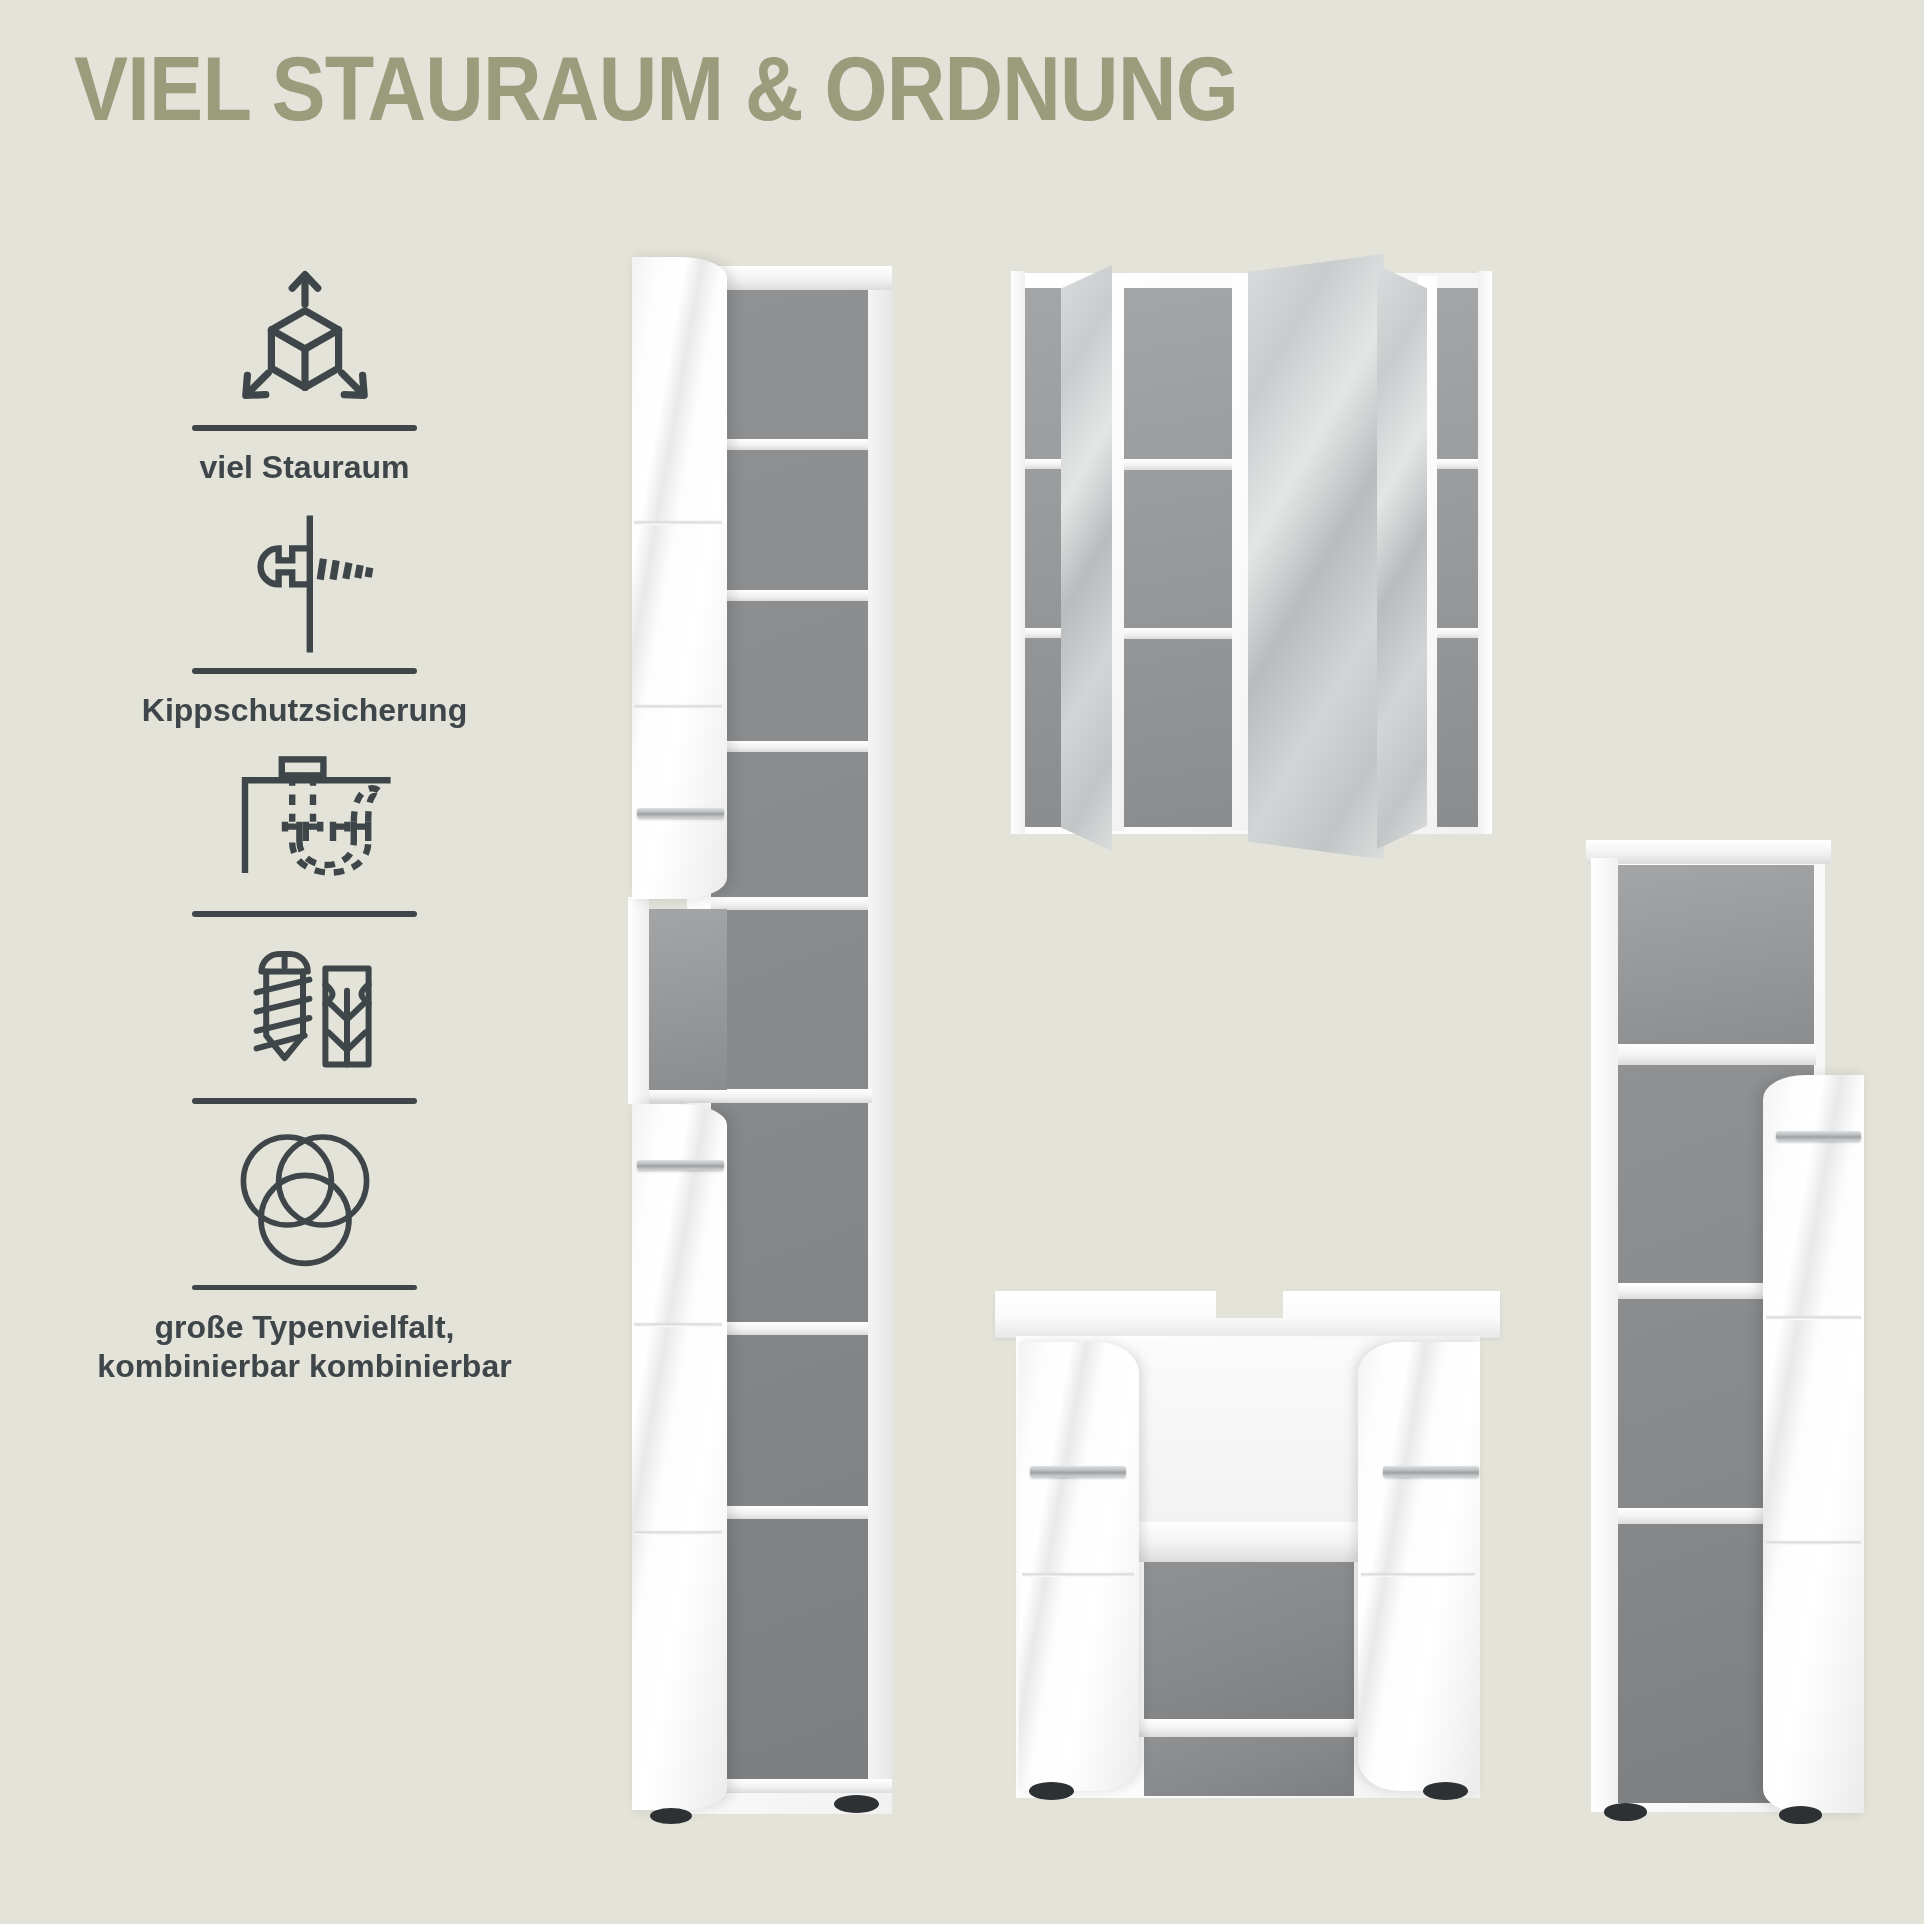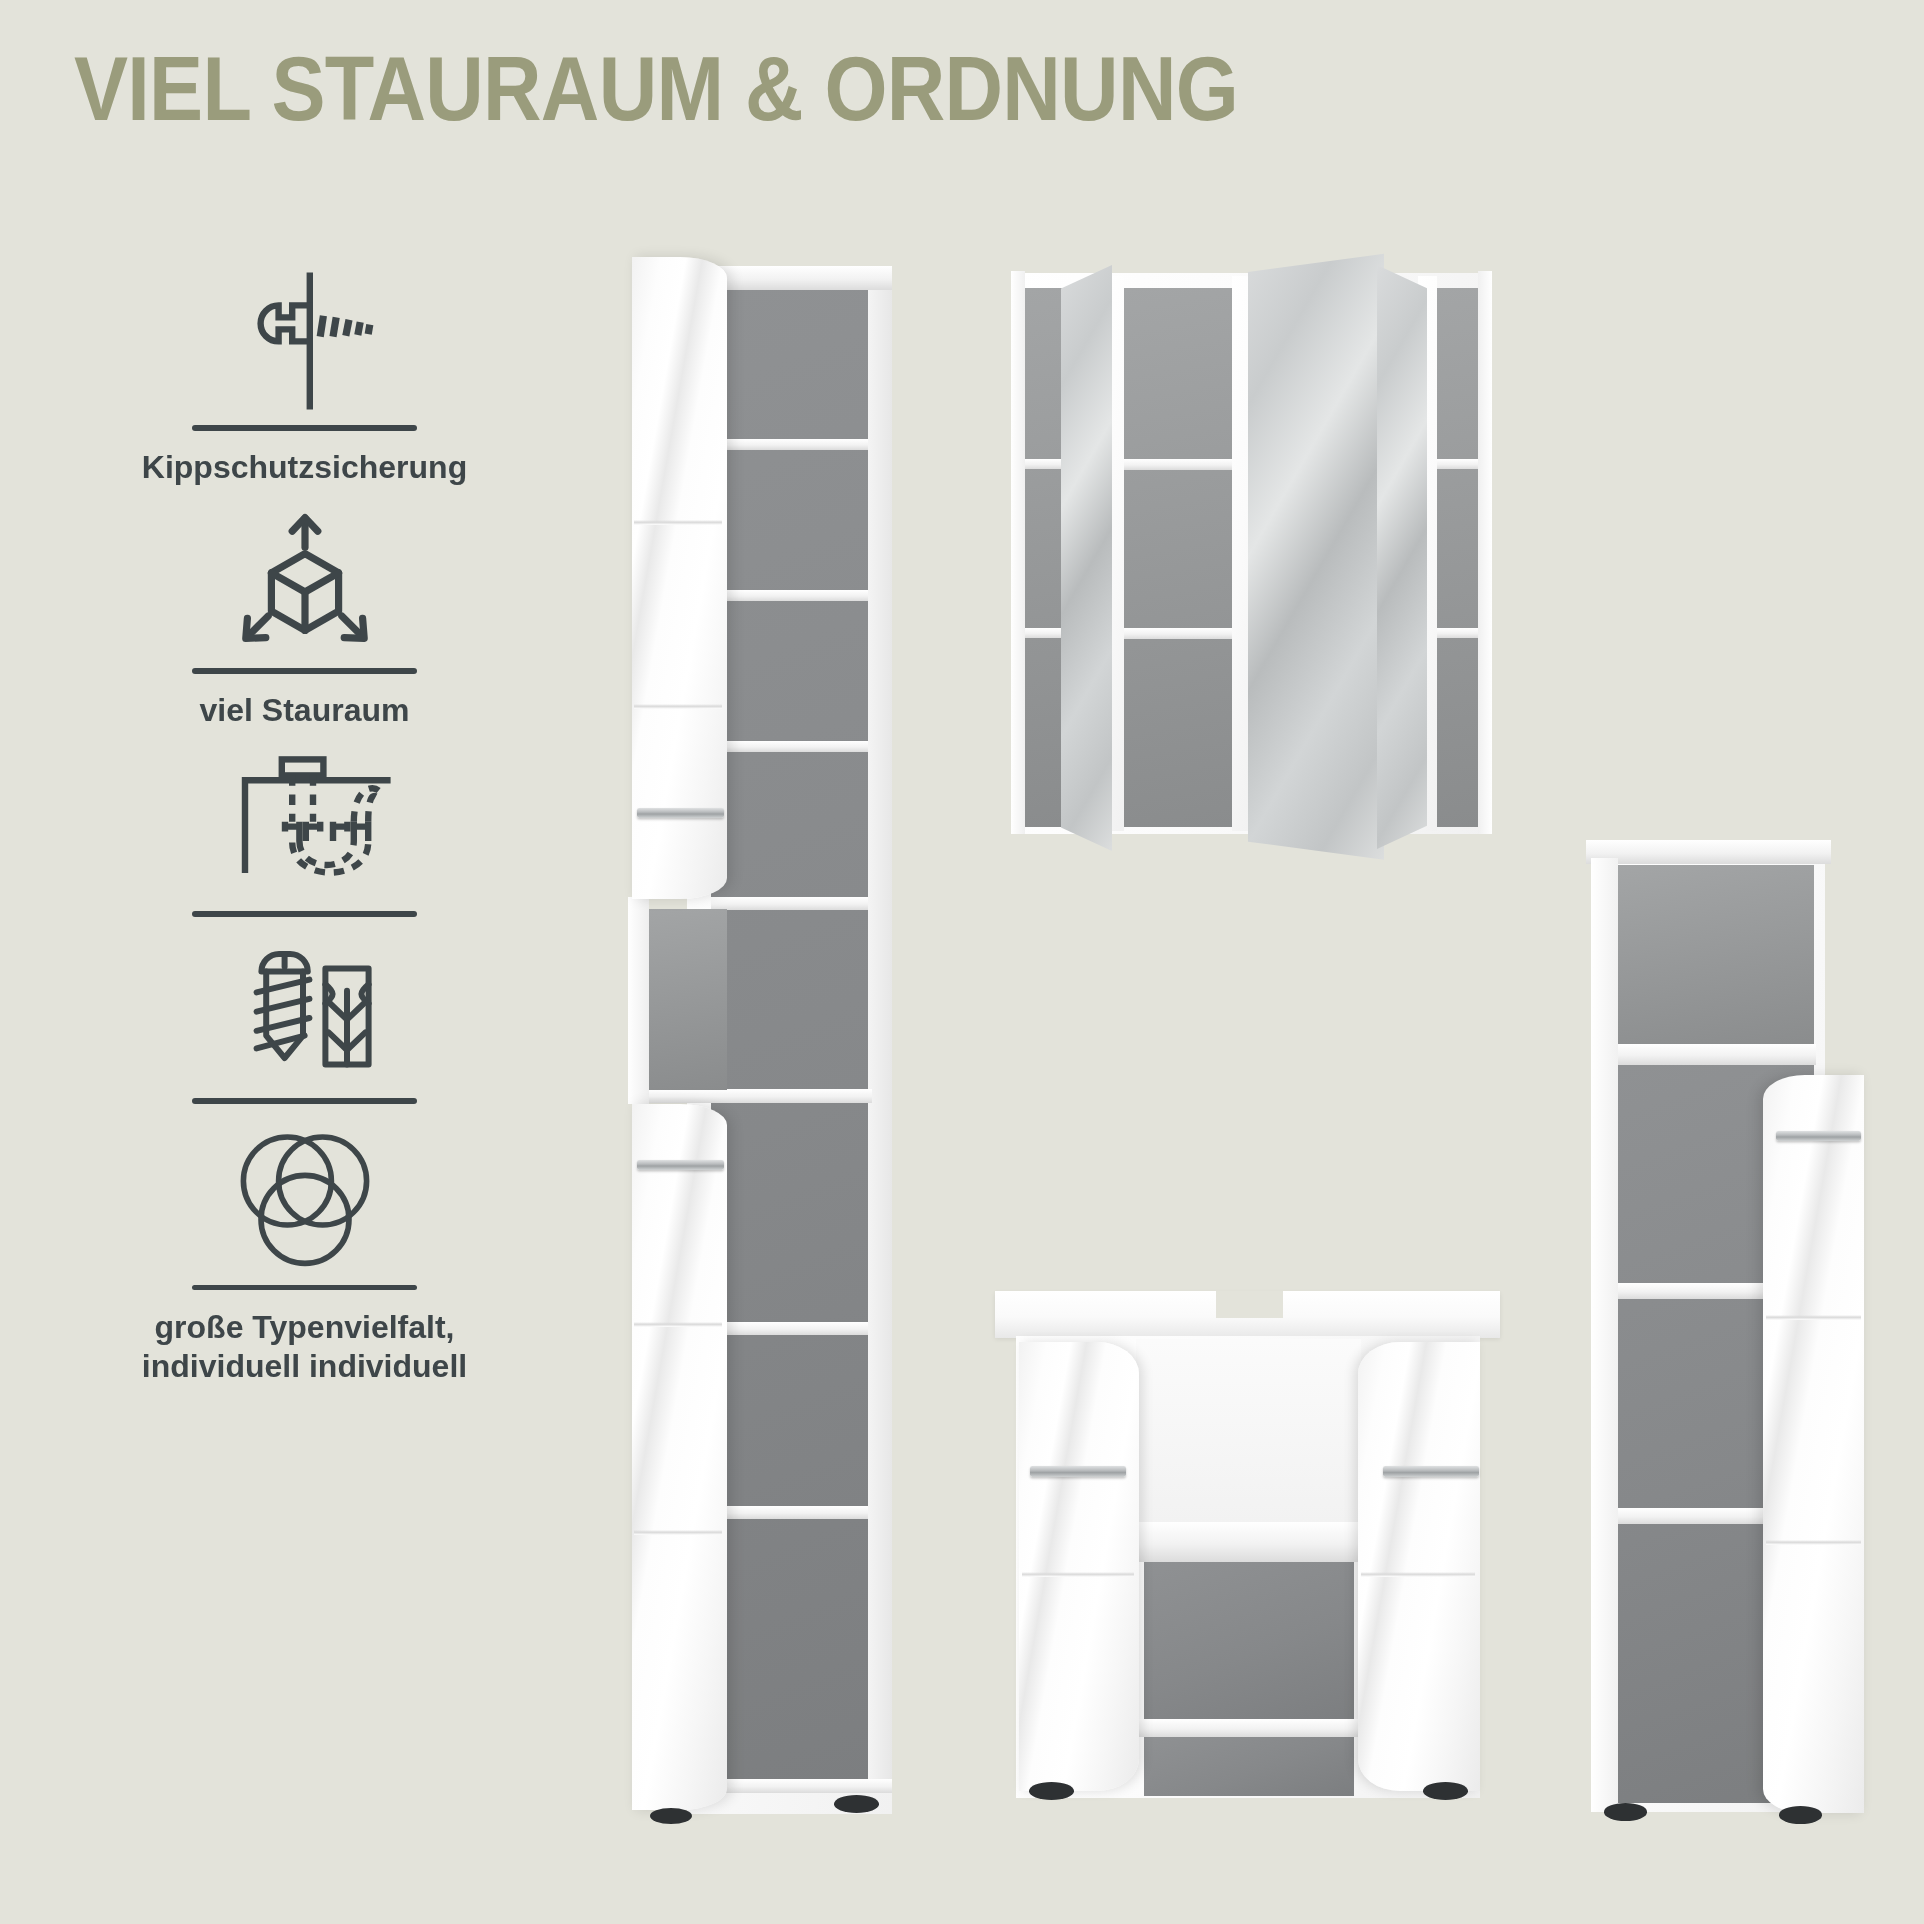--- a/index.html
+++ b/index.html
@@ -129,20 +129,42 @@
 </style>
 </head>
 <body>
 
 <div class="page-title">VIEL STAURAUM &amp; ORDNUNG</div>
 
 <div class="features">
 
   <div class="feature">
     <div class="feature-icon">
+      <svg width="144" height="144" viewBox="0 0 180 180" fill="none" stroke="#3e4649" stroke-width="9" stroke-linecap="round" stroke-linejoin="round">
+
+        <path d="M90 52 L132 76 L132 124 L90 148 L48 124 L48 76 Z"></path>
+        <path d="M48 76 L90 100 L132 76"></path>
+        <path d="M90 100 L90 148"></path>
+
+        <path d="M90 44 L90 8"></path>
+        <path d="M74 24 L90 7 L106 24"></path>
+
+        <path d="M44 130 L18 156"></path>
+        <path d="M18 133 L16 158 L41 157"></path>
+
+        <path d="M136 130 L162 156"></path>
+        <path d="M162 133 L164 158 L139 157"></path>
+      </svg>
+    </div>
+    <div class="feature-rule"></div>
+    <div class="feature-label">viel Stauraum</div>
+  </div>
+
+  <div class="feature">
+    <div class="feature-icon">
       <svg width="152" height="140" viewBox="0 0 190 175" fill="none" stroke="#3e4649" stroke-width="8" stroke-linecap="square" stroke-linejoin="miter">
 
         <path d="M101 6 L101 169"></path>
 
         <path d="M101 43 L79 43 L79 58 L62 58 L62 43
                  A22 22 0 0 0 62 88
                  L62 73 L79 73 L79 88 L101 88"></path>
 
         <g stroke-width="9" stroke-linecap="butt">
           <path d="M118 56 L114 82"></path>
@@ -152,42 +174,20 @@
           <path d="M176 67 L174 79"></path>
         </g>
       </svg>
     </div>
     <div class="feature-rule"></div>
     <div class="feature-label">Kippschutzsicherung</div>
   </div>
 
   <div class="feature">
     <div class="feature-icon">
-      <svg width="144" height="144" viewBox="0 0 180 180" fill="none" stroke="#3e4649" stroke-width="9" stroke-linecap="round" stroke-linejoin="round">
-
-        <path d="M90 52 L132 76 L132 124 L90 148 L48 124 L48 76 Z"></path>
-        <path d="M48 76 L90 100 L132 76"></path>
-        <path d="M90 100 L90 148"></path>
-
-        <path d="M90 44 L90 8"></path>
-        <path d="M74 24 L90 7 L106 24"></path>
-
-        <path d="M44 130 L18 156"></path>
-        <path d="M18 133 L16 158 L41 157"></path>
-
-        <path d="M136 130 L162 156"></path>
-        <path d="M162 133 L164 158 L139 157"></path>
-      </svg>
-    </div>
-    <div class="feature-rule"></div>
-    <div class="feature-label">viel Stauraum</div>
-  </div>
-
-  <div class="feature">
-    <div class="feature-icon">
       <svg width="184" height="148" viewBox="0 0 230 185" fill="none" stroke="#3e4649" stroke-width="8" stroke-linecap="butt" stroke-linejoin="miter">
 
         <rect x="86" y="8" width="52" height="20"></rect>
 
         <path d="M222 34 L40 34 L40 150"></path>
 
         <g stroke-dasharray="13 11">
           <path d="M99 28 L99 86"></path>
           <path d="M125 28 L125 86"></path>
         </g>
@@ -240,21 +240,21 @@
   <div class="feature">
     <div class="feature-icon">
       <svg width="152" height="152" viewBox="0 0 190 190" fill="none" stroke="#3e4649" stroke-width="7">
         <circle cx="73" cy="70" r="55"></circle>
         <circle cx="117" cy="70" r="55"></circle>
         <circle cx="95" cy="118" r="55"></circle>
       </svg>
     </div>
     <div class="feature-rule"></div>
     <div class="feature-label">große Typenvielfalt,
-individuell individuell</div>
+kombinierbar kombinierbar</div>
   </div>
 
 </div>
 
 <div class="stage">
 
   <div class="product" style="left:642px; top:255px; width:265px; height:1572px;">
 
     <div style="position:absolute; left:45px; top:11.2px; width:205px; height:1548px;" class="carcass-white"></div>
 

